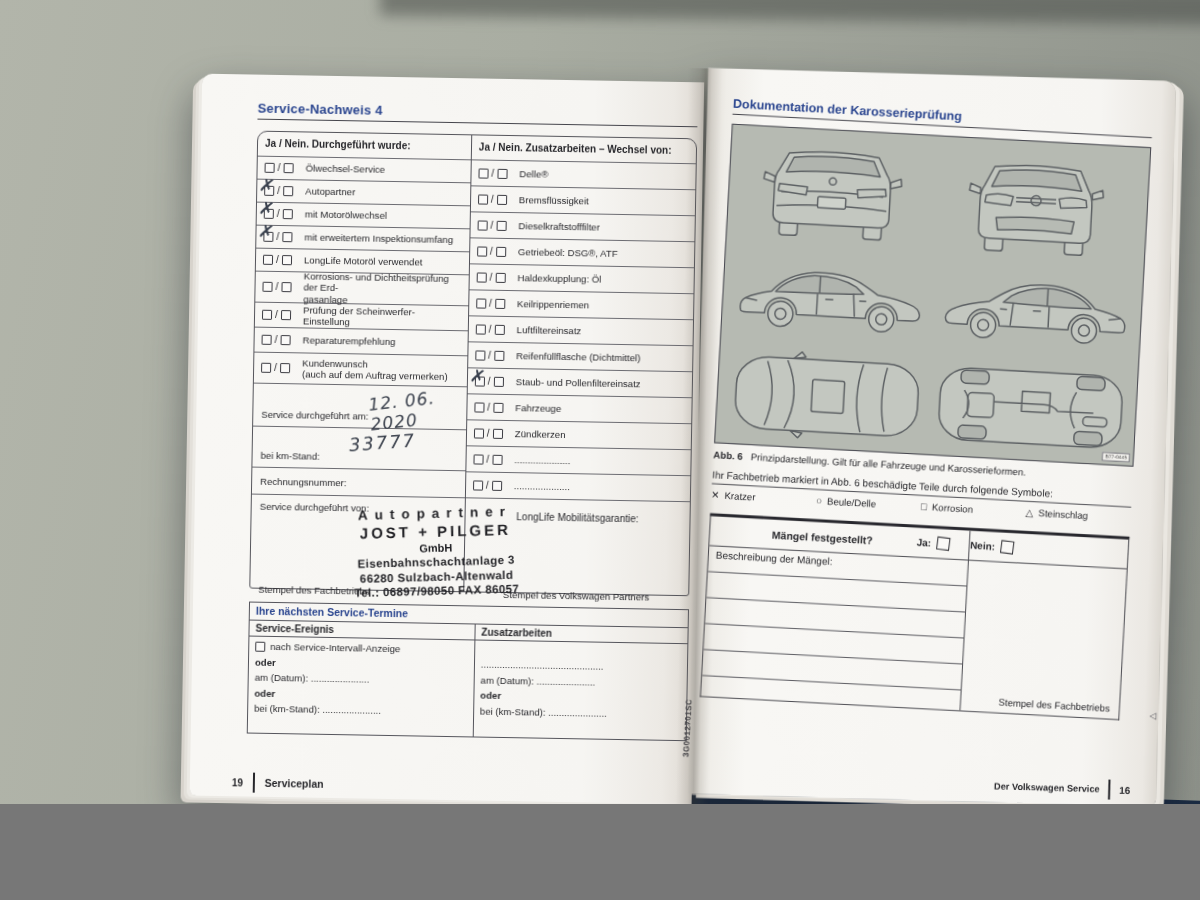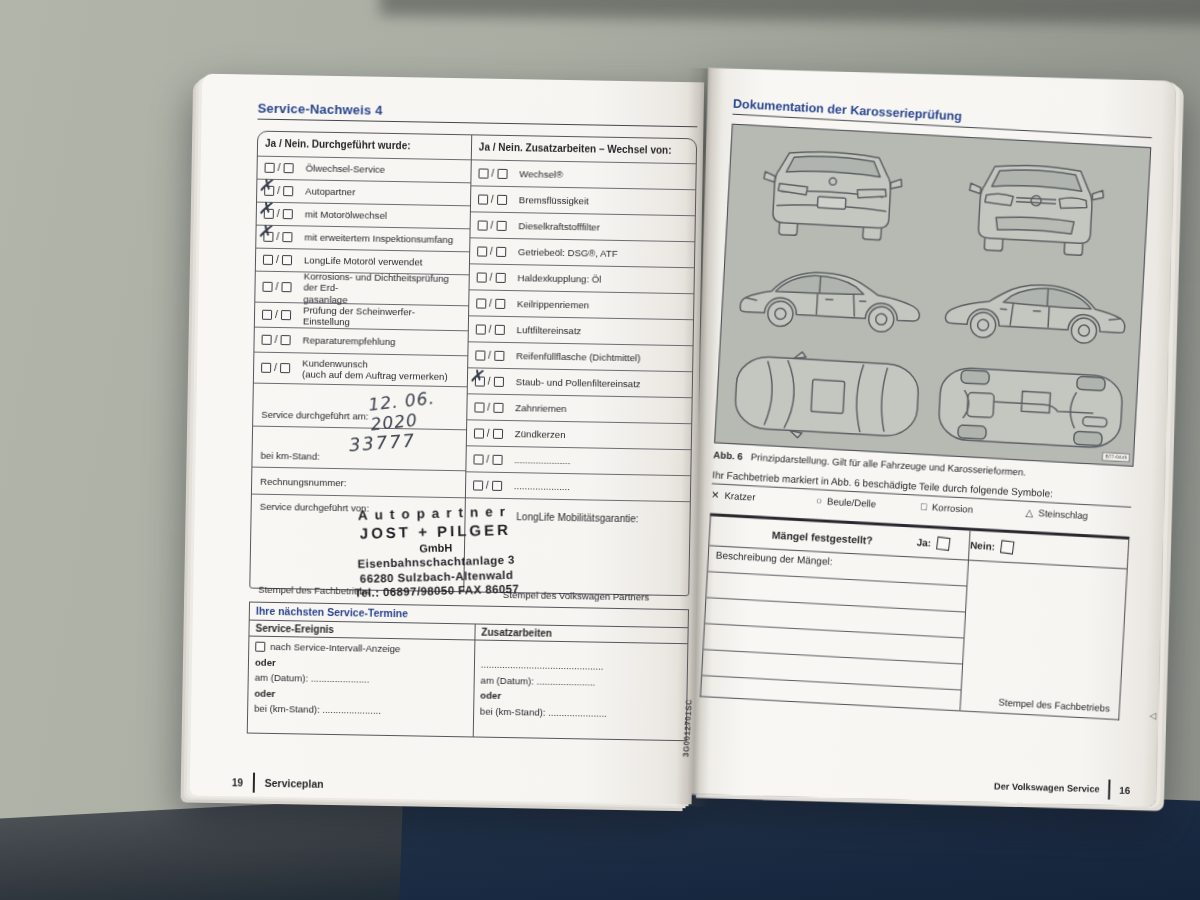--- a/index.html
+++ b/index.html
@@ -1,16 +1,16 @@
 <!DOCTYPE html>
 <html><head>
 <meta charset="utf-8">
 <style>
   html,body{margin:0;padding:0;background:#777;}
-  .scene{position:relative;width:1200px;height:900px;overflow:hidden;
+  .scene{position:relative;width:1200px;height:804px;overflow:hidden;
          font-family:"Liberation Sans","DejaVu Sans",sans-serif;color:#27272b;}
   
   .desk{position:absolute;inset:0;background:linear-gradient(100deg,#b2b5aa 0%,#a9ada2 40%,#9a9e95 72%,#8e928a 100%);}
   .desk-top-shadow{position:absolute;left:380px;top:-14px;width:840px;height:34px;background:rgba(62,66,62,.5);filter:blur(7px);transform:rotate(.6deg);}
   .lap{position:absolute;}
   .lap-left{left:-60px;top:806px;width:600px;height:180px;transform:rotate(-3deg);
     background:linear-gradient(178deg,#4c5156 0%,#343a40 35%,#13222f 75%);}
   .lap-right{left:400px;top:788px;width:860px;height:200px;transform:rotate(2deg);
     background:linear-gradient(172deg,#24354b 0%,#182840 45%,#0e1d30 100%);}
   
@@ -231,21 +231,21 @@
           <div class="svc-r">
             <div class="trow thead" style="height:24px">
                 <span class="lbl">Ja / Nein. Zusatzarbeiten – Wechsel von:</span>
               </div>
             <div class="trow" style="height:25px">
                 <span class="cbpair">
                   <span class="cb"></span>
                   <span class="sl">/</span>
                   <span class="cb"></span>
                 </span>
-                <span class="lbl">Wechsel®</span>
+                <span class="lbl">Delle®</span>
               </div>
             <div class="trow" style="height:25px">
                 <span class="cbpair">
                   <span class="cb"></span>
                   <span class="sl">/</span>
                   <span class="cb"></span>
                 </span>
                 <span class="lbl">Bremsflüssigkeit</span>
               </div>
             <div class="trow" style="height:25px">
@@ -304,21 +304,21 @@
                   <span class="check">✗</span>
                 </span>
                 <span class="lbl">Staub- und Pollenfiltereinsatz</span>
               </div>
             <div class="trow" style="height:25px">
                 <span class="cbpair">
                   <span class="cb"></span>
                   <span class="sl">/</span>
                   <span class="cb"></span>
                 </span>
-                <span class="lbl">Zahnriemen</span>
+                <span class="lbl">Fahrzeuge</span>
               </div>
             <div class="trow" style="height:25px">
                 <span class="cbpair">
                   <span class="cb"></span>
                   <span class="sl">/</span>
                   <span class="cb"></span>
                 </span>
                 <span class="lbl">Zündkerzen</span>
               </div>
             <div class="trow" style="height:25px">

